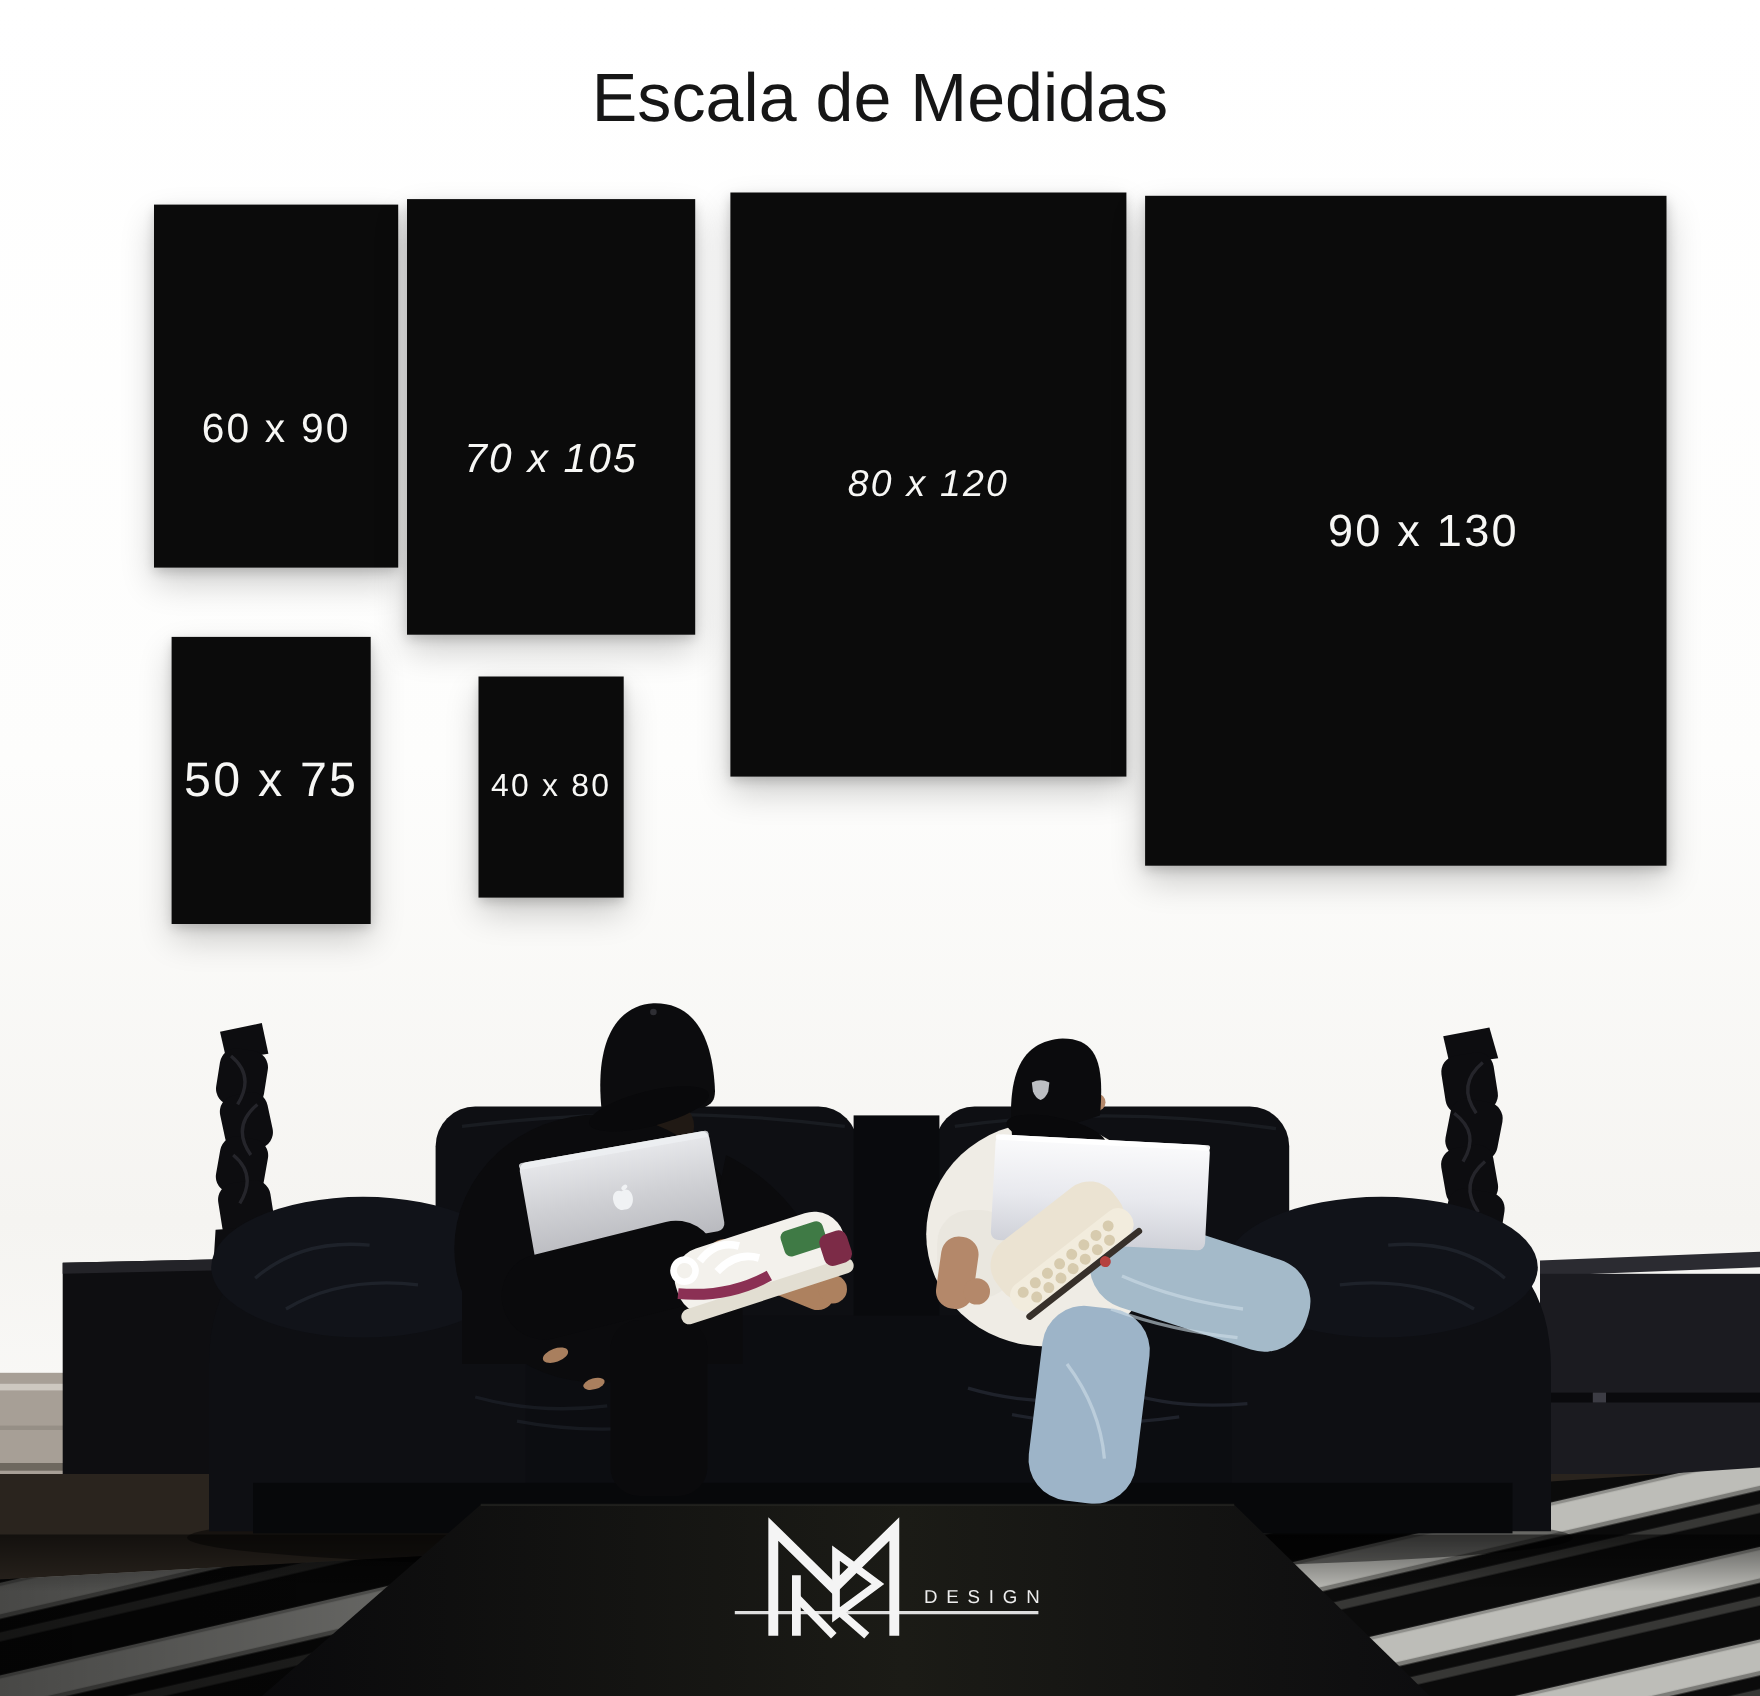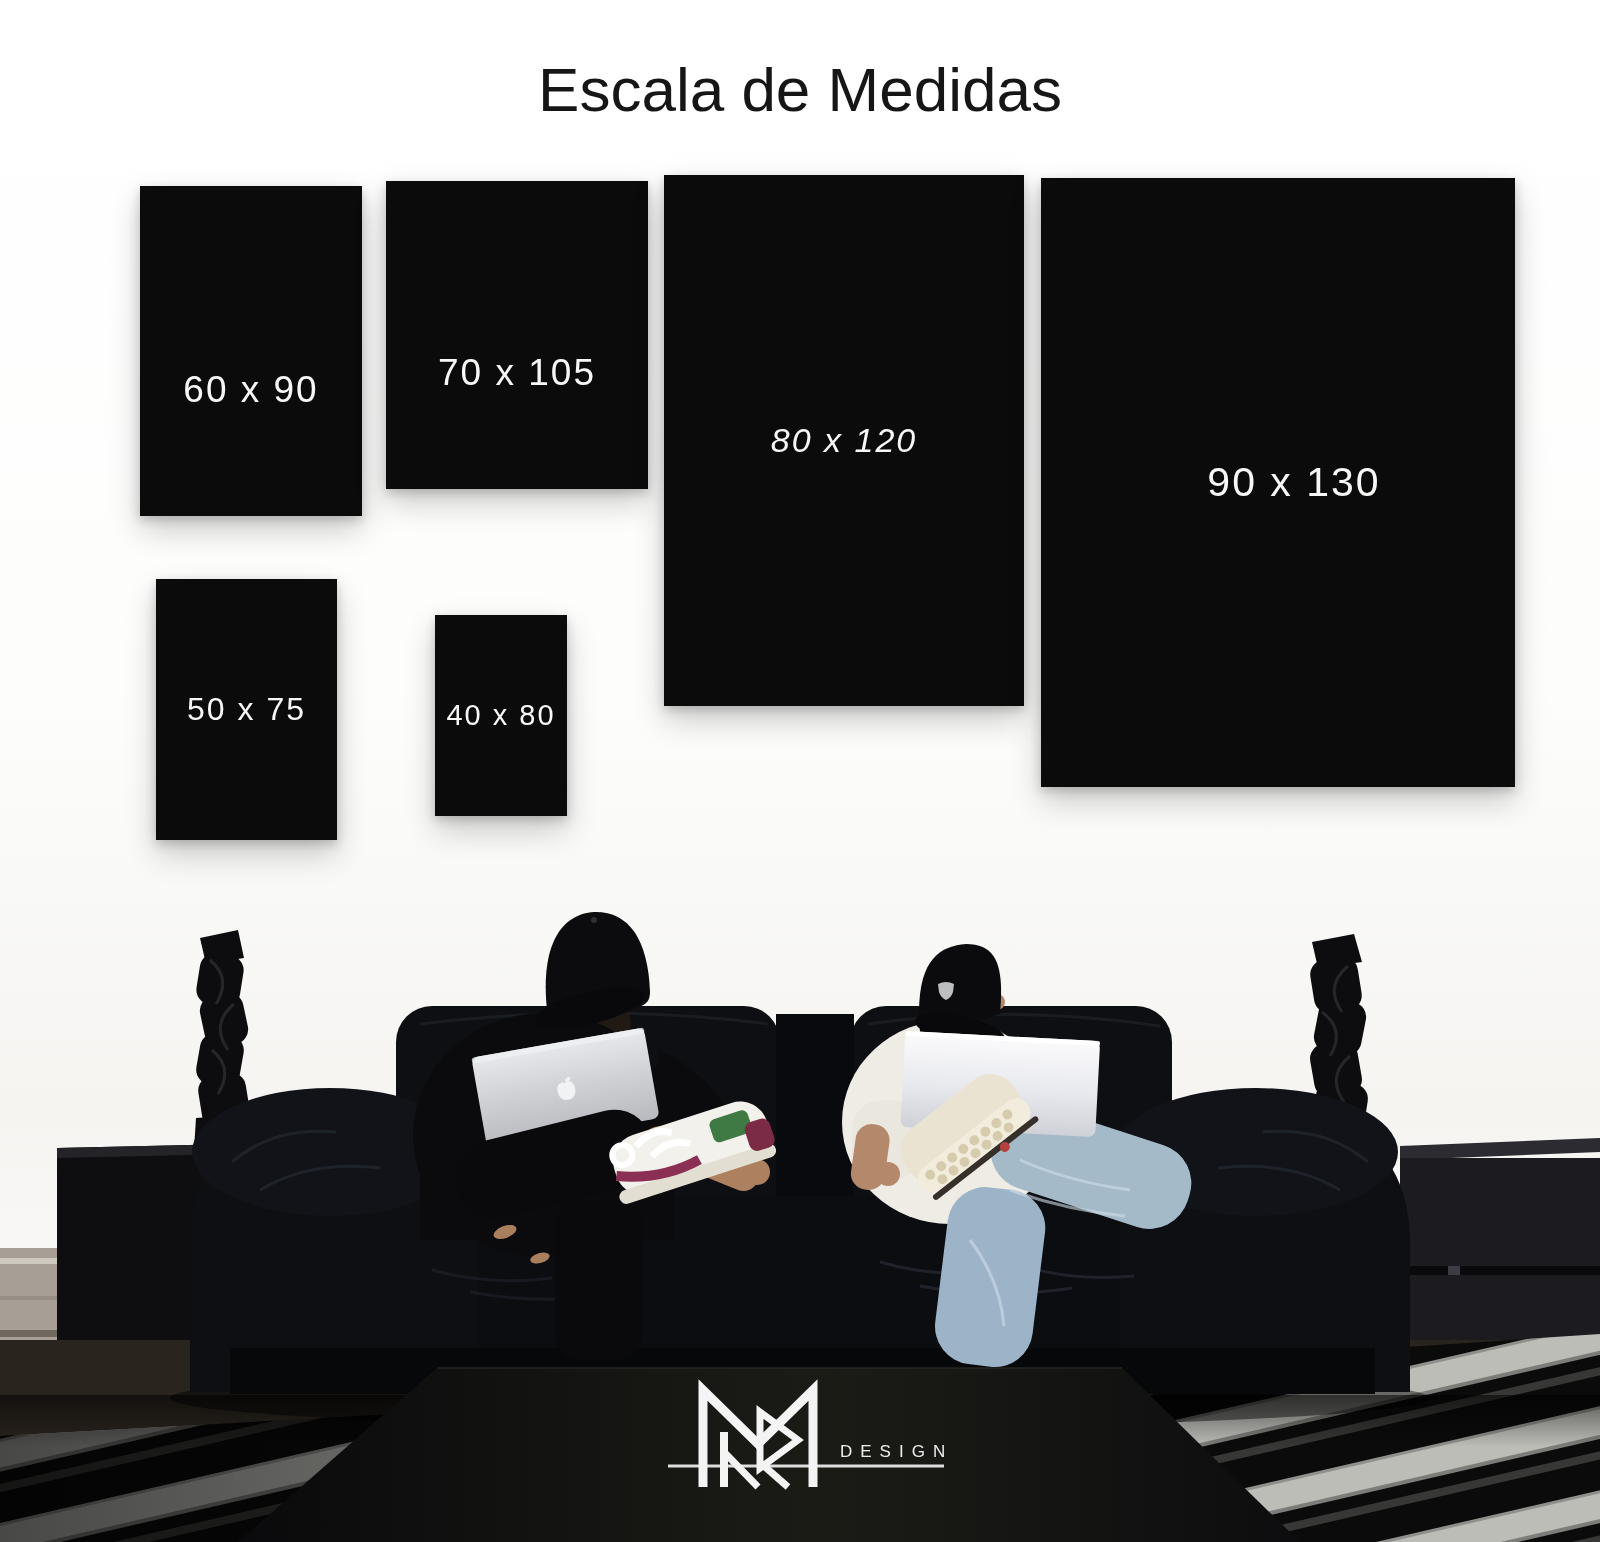--- a/index.html
+++ b/index.html
@@ -23,28 +23,28 @@
     display:flex;align-items:center;justify-content:center;
   }
   .tile .lbl{
     color:#f7f7f5;
     letter-spacing:2px;
     font-weight:400;
     white-space:nowrap;
   }
   .t1{left:140px;top:186px;width:222px;height:330px;}
   .t1 .lbl{font-size:37px;margin-top:78px;}
-  .t2{left:386px;top:181px;width:262px;height:308px;}
+  .t2{left:370px;top:181px;width:262px;height:396px;font-style:italic;}
   .t2 .lbl{font-size:37px;margin-top:76px;}
   .t3{left:664px;top:175px;width:360px;height:531px;}
   .t3 .lbl{font-size:34px;font-style:italic;}
   .t4{left:1041px;top:178px;width:442px;height:609px;padding-left:32px;}
   .t4 .lbl{font-size:41px;}
   .t5{left:156px;top:579px;width:181px;height:261px;}
-  .t5 .lbl{font-size:32px;}
+  .t5 .lbl{font-size:44px;}
   .t6{left:435px;top:615px;width:132px;height:201px;}
   .t6 .lbl{font-size:29px;}
   .scene{position:absolute;left:0;top:830px;width:1600px;height:712px;display:block;}
   .design-text{font-family:"Liberation Sans",sans-serif;font-size:17px;letter-spacing:8px;fill:#ededed;}
 </style>
 </head>
 <body>
 
 <div class="stage">
 

